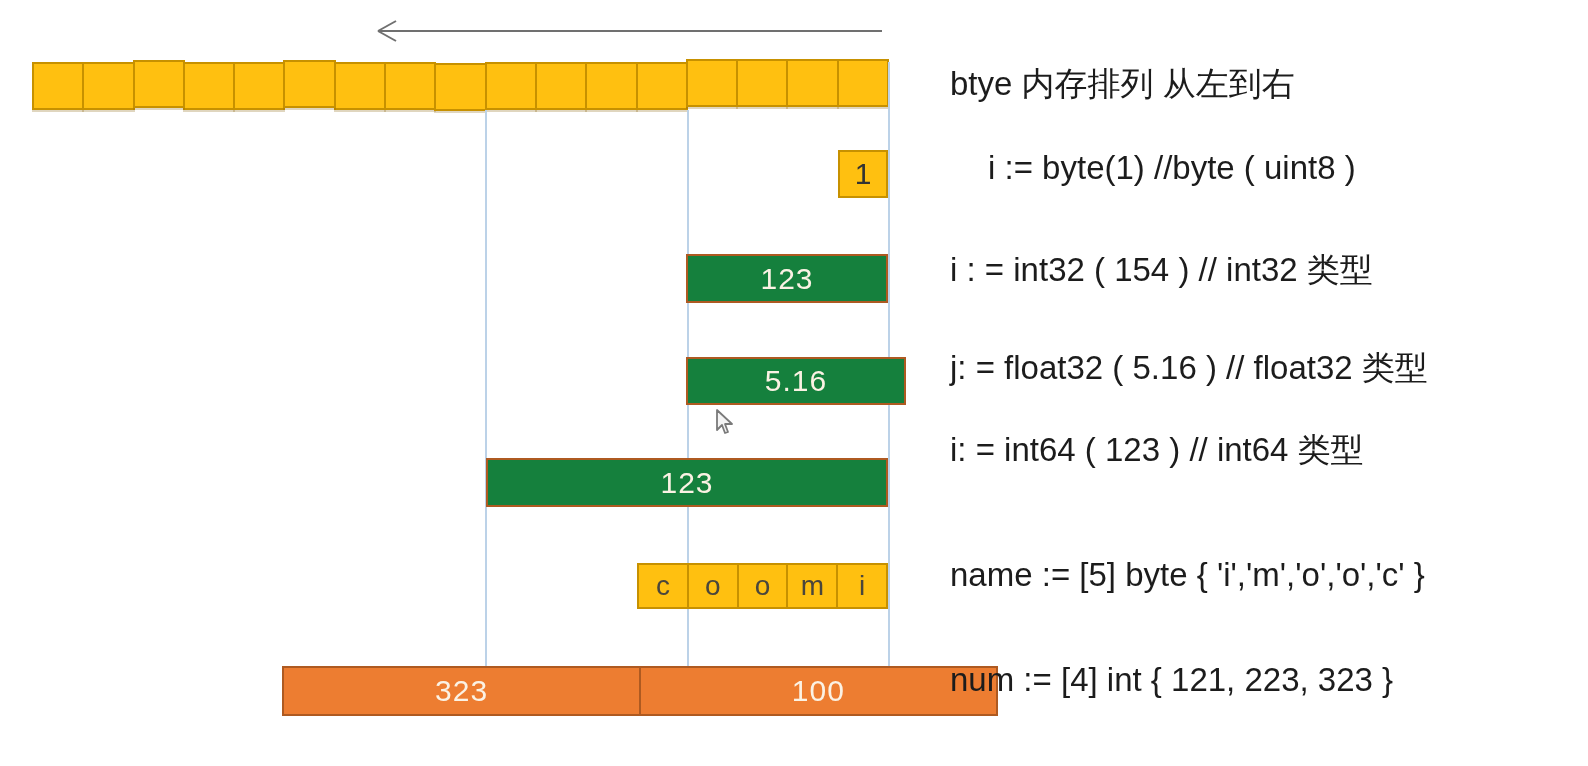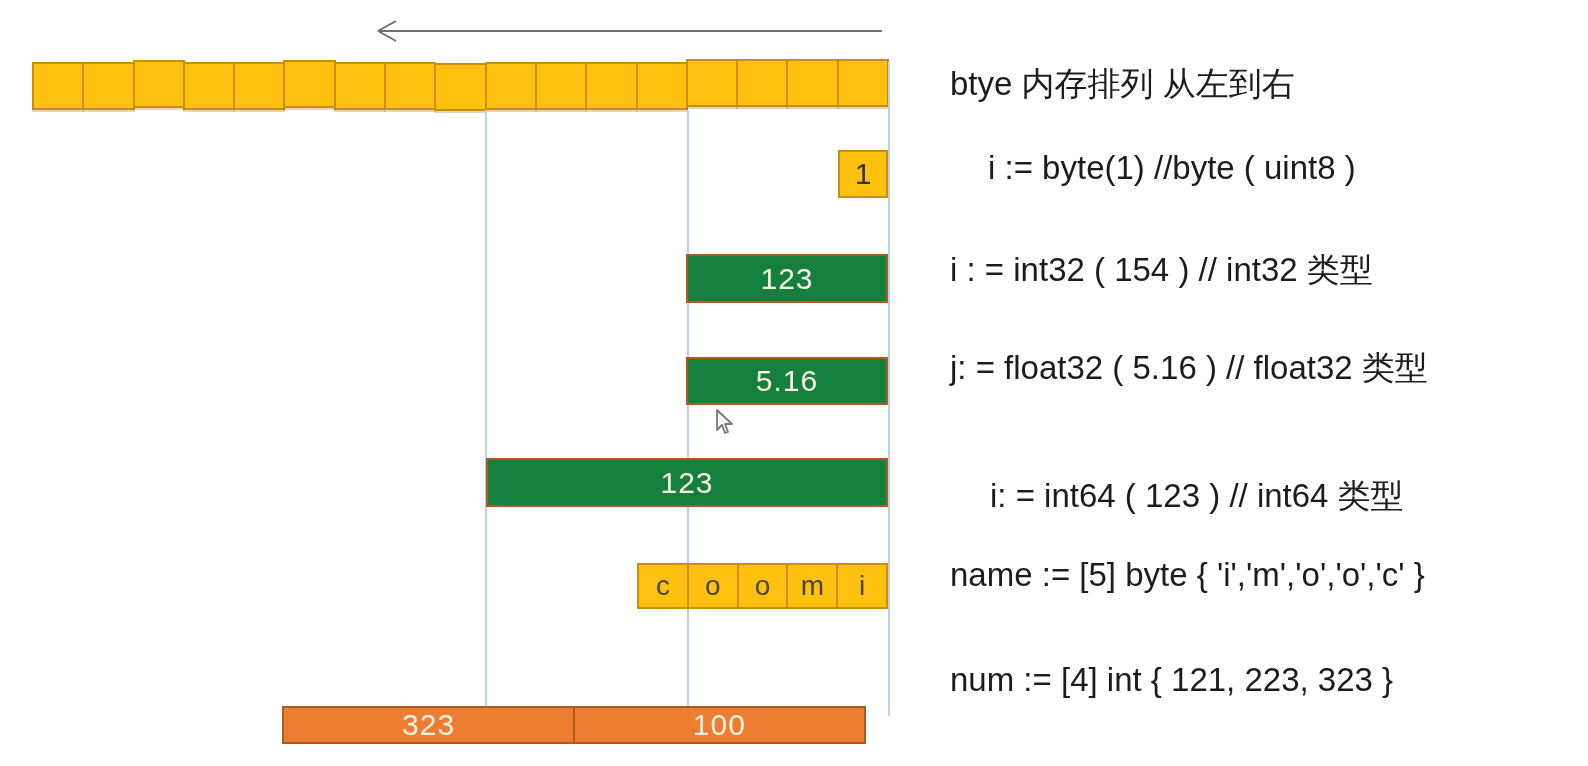--- a/index.html
+++ b/index.html
@@ -27,46 +27,46 @@
 
   
   #byte-value-box{position:absolute;left:838px;top:150px;width:50px;height:48px;background:#FFC010;
                   border:2px solid #C79100;box-sizing:border-box;display:flex;align-items:center;justify-content:center;
                   font-size:30px;color:#333333;}
 
   
   .orange-bar{position:absolute;background:#15803d;border:2.5px solid #AE5A21;box-sizing:border-box;
               display:flex;align-items:center;justify-content:center;color:#FBF2E4;font-size:30px;letter-spacing:1px;}
   #int32-bar{left:686px;top:254px;width:202px;height:49px;}
-  #float32-bar{left:686px;top:357px;width:202px;height:48px;}
+  #float32-bar{left:686px;top:357px;width:220px;height:48px;}
   #int64-bar{left:486px;top:458px;width:402px;height:49px;}
 
   
   #name-array-row{position:absolute;left:637px;top:563px;width:251px;height:46px;display:flex;}
   .name-cell{flex:1 1 0;background:#FFC010;border:2px solid #C79100;margin-left:-2px;box-sizing:border-box;
              display:flex;align-items:center;justify-content:center;font-size:28px;color:#4A463C;}
   .name-cell:first-child{margin-left:0;}
 
   
-  #num-array-row{position:absolute;left:282px;top:694px;width:584px;height:50px;display:flex;align-items:flex-end;}
+  #num-array-row{position:absolute;left:282px;top:666px;width:716px;height:50px;display:flex;}
   .num-cell{flex:1 1 0;background:#ED7D31;border:2.5px solid #AE5A21;margin-left:-2.5px;box-sizing:border-box;
             display:flex;align-items:center;justify-content:center;color:#FBF2E4;font-size:30px;letter-spacing:1px;}
   .num-cell:first-child{margin-left:0;}
 
   
   #cursor-svg{position:absolute;left:712px;top:408px;}
 
   
   #code-panel{position:absolute;left:950px;top:0;width:630px;}
   .code-line{position:absolute;left:0;white-space:nowrap;font-size:33px;color:#1c1c1c;line-height:44px;text-align:right;}
   #code-line-0{top:62px;}
   #code-line-1{top:146px;margin-left:38px;}
   #code-line-2{top:248px;}
   #code-line-3{top:346px;}
-  #code-line-4{top:474px;margin-left:40px;}
+  #code-line-4{top:428px;}
   #code-line-5{top:553px;}
   #code-line-6{top:658px;}
 </style>
 </head>
 <body>
 
 <div id="page">
 
   <svg id="arrow-svg" width="520" height="30" viewBox="0 0 520 30">
     <line x1="10" y1="15" x2="514" y2="15" stroke="#707070" stroke-width="2"></line>

